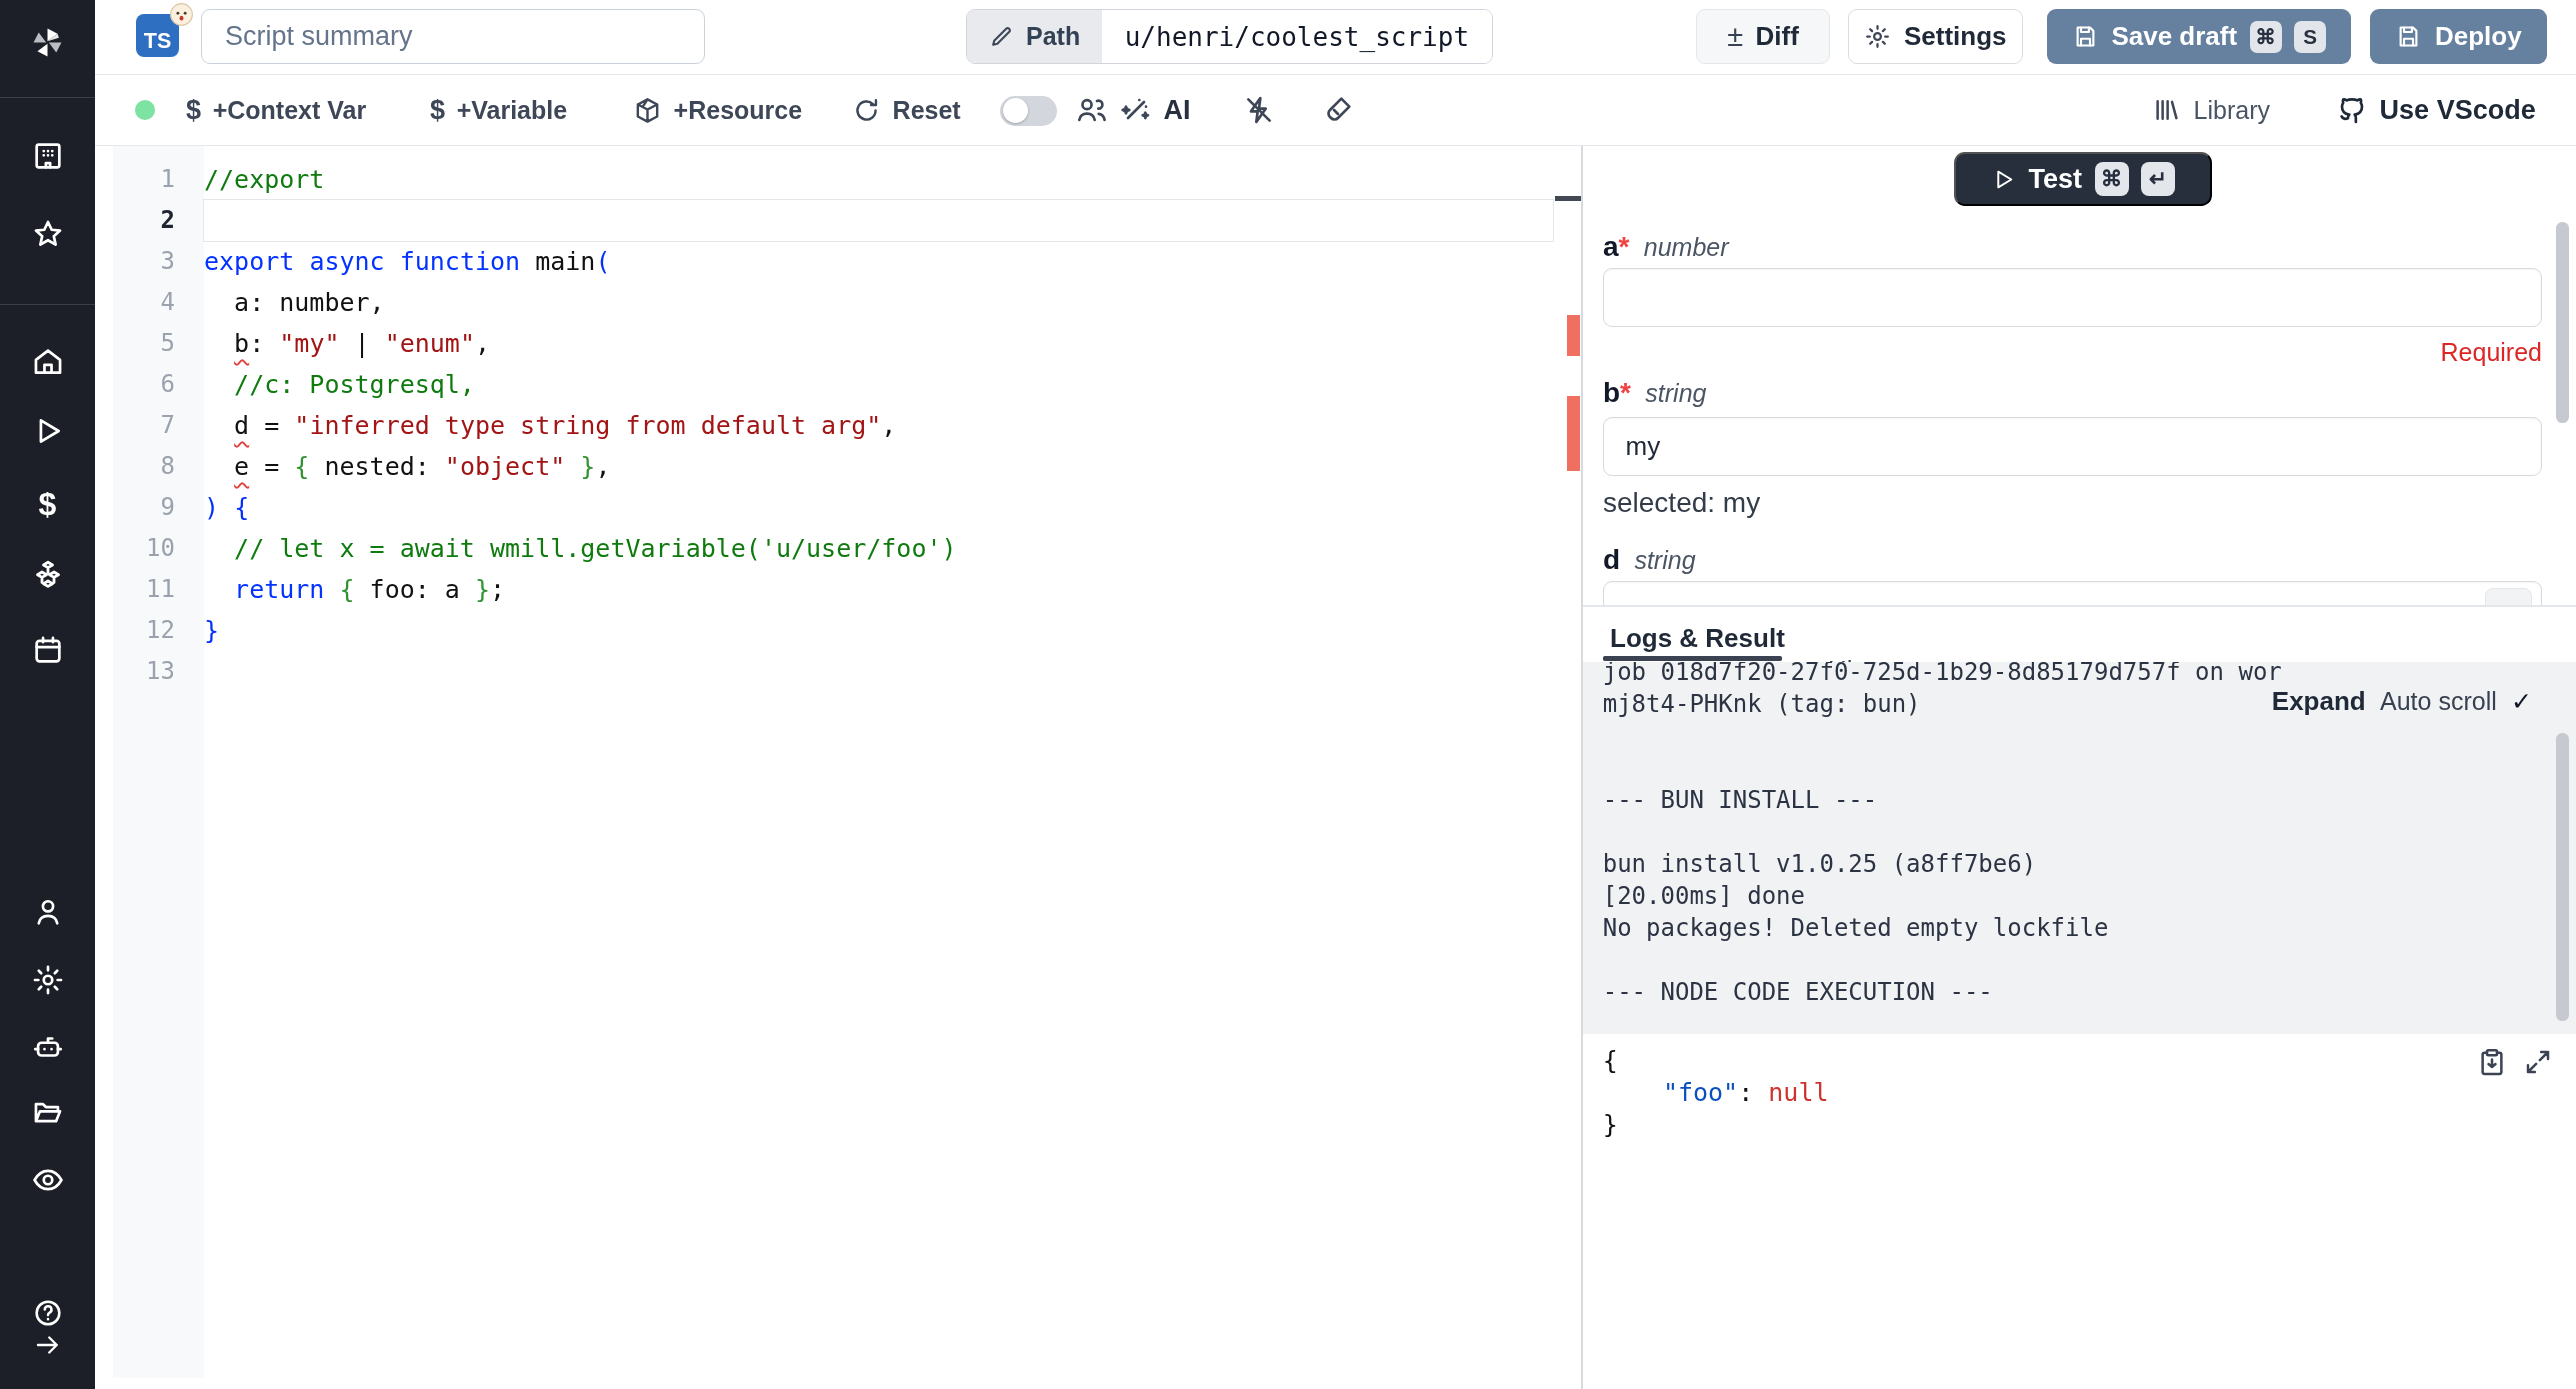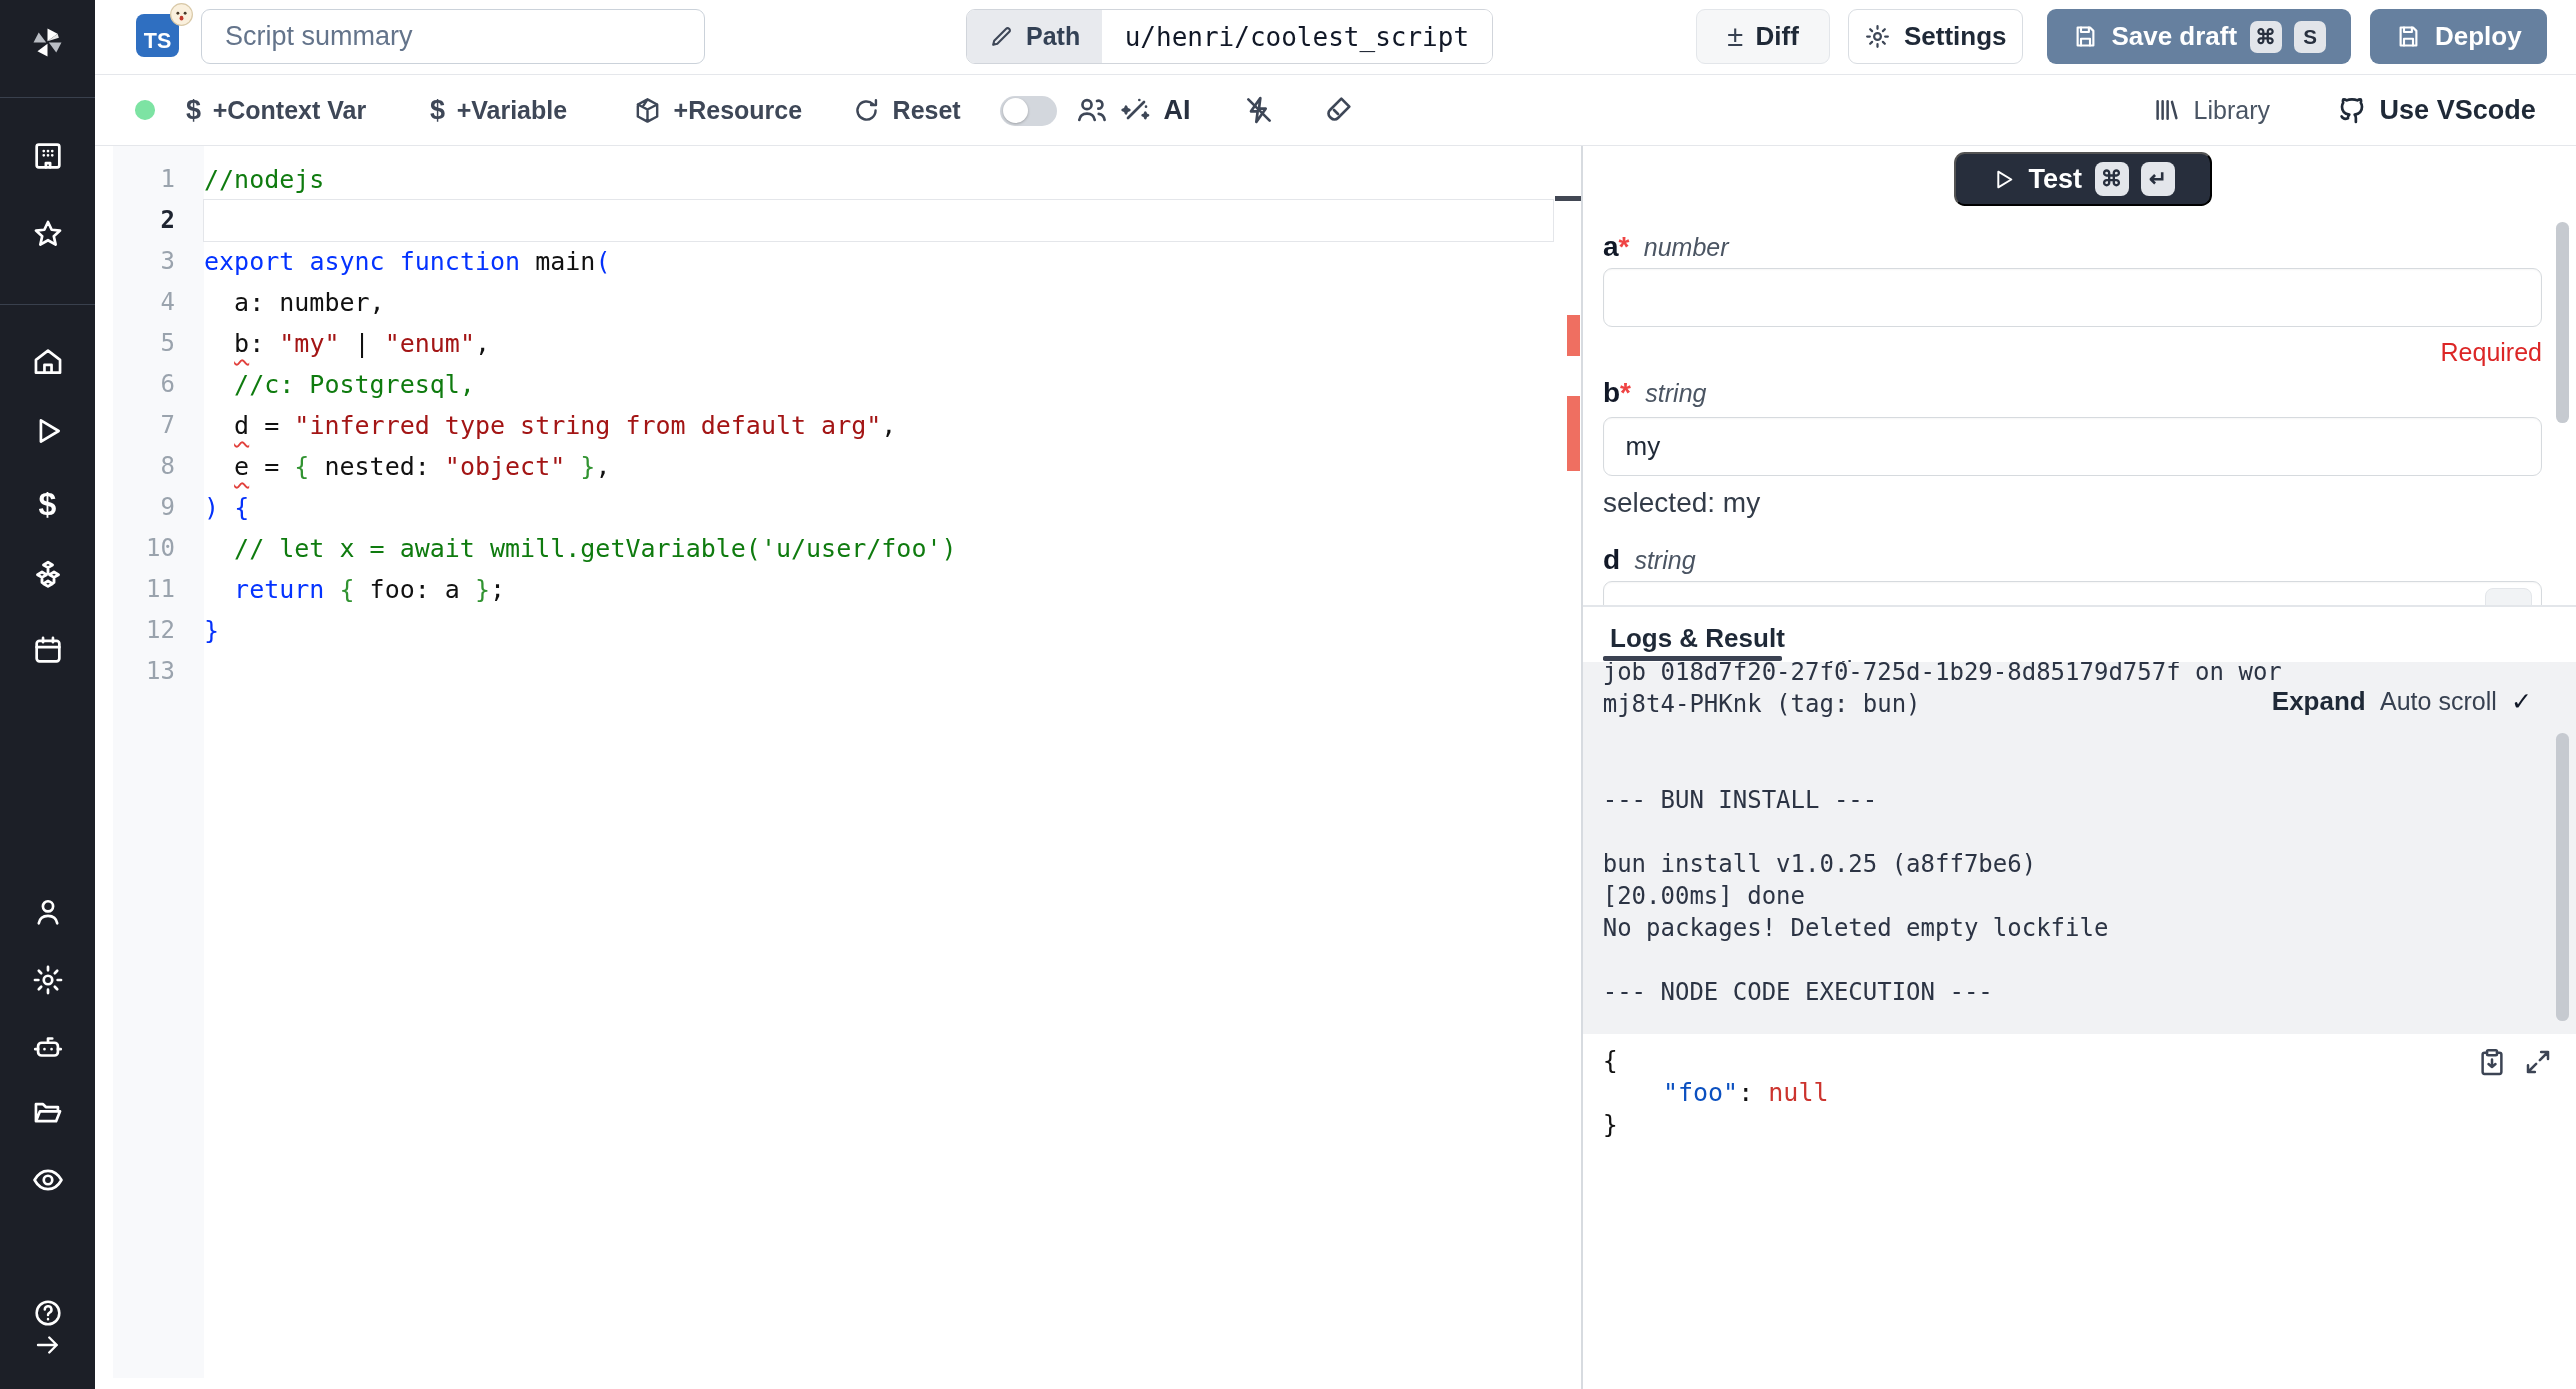--- a/index.html
+++ b/index.html
@@ -335,21 +335,21 @@
       <div class="ln">6</div>
       <div class="ln">7</div>
       <div class="ln">8</div>
       <div class="ln">9</div>
       <div class="ln">10</div>
       <div class="ln">11</div>
       <div class="ln">12</div>
       <div class="ln">13</div>
     </div>
   <div id="code" class="abs">
-      <div class="code-row"><span class="tk-comment">//nodejs</span></div>
+      <div class="code-row"><span class="tk-comment">//export</span></div>
       <div class="code-row current"></div>
       <div class="code-row"><span class="tk-kw">export</span><span class="tk-plain"> </span><span class="tk-kw">async</span><span class="tk-plain"> </span><span class="tk-kw">function</span><span class="tk-plain"> main</span><span class="tk-b1">(</span></div>
       <div class="code-row"><span class="tk-plain">  a: number,</span></div>
       <div class="code-row"><span class="tk-plain">  </span><span class="tk-err">b</span><span class="tk-plain">: </span><span class="tk-str">"my"</span><span class="tk-plain"> | </span><span class="tk-str">"enum"</span><span class="tk-plain">,</span></div>
       <div class="code-row"><span class="tk-comment">  //c: Postgresql,</span></div>
       <div class="code-row"><span class="tk-plain">  </span><span class="tk-err">d</span><span class="tk-plain"> = </span><span class="tk-str">"inferred type string from default arg"</span><span class="tk-plain">,</span></div>
       <div class="code-row"><span class="tk-plain">  </span><span class="tk-err">e</span><span class="tk-plain"> = </span><span class="tk-b2">{</span><span class="tk-plain"> nested: </span><span class="tk-str">"object"</span><span class="tk-plain"> </span><span class="tk-b2">}</span><span class="tk-plain">,</span></div>
       <div class="code-row"><span class="tk-b1">)</span><span class="tk-plain"> </span><span class="tk-b1">{</span></div>
       <div class="code-row"><span class="tk-comment">  // let x = await wmill.getVariable('u/user/foo')</span></div>
       <div class="code-row"><span class="tk-plain">  </span><span class="tk-kw">return</span><span class="tk-plain"> </span><span class="tk-b2">{</span><span class="tk-plain"> foo: a </span><span class="tk-b2">}</span><span class="tk-plain">;</span></div>

